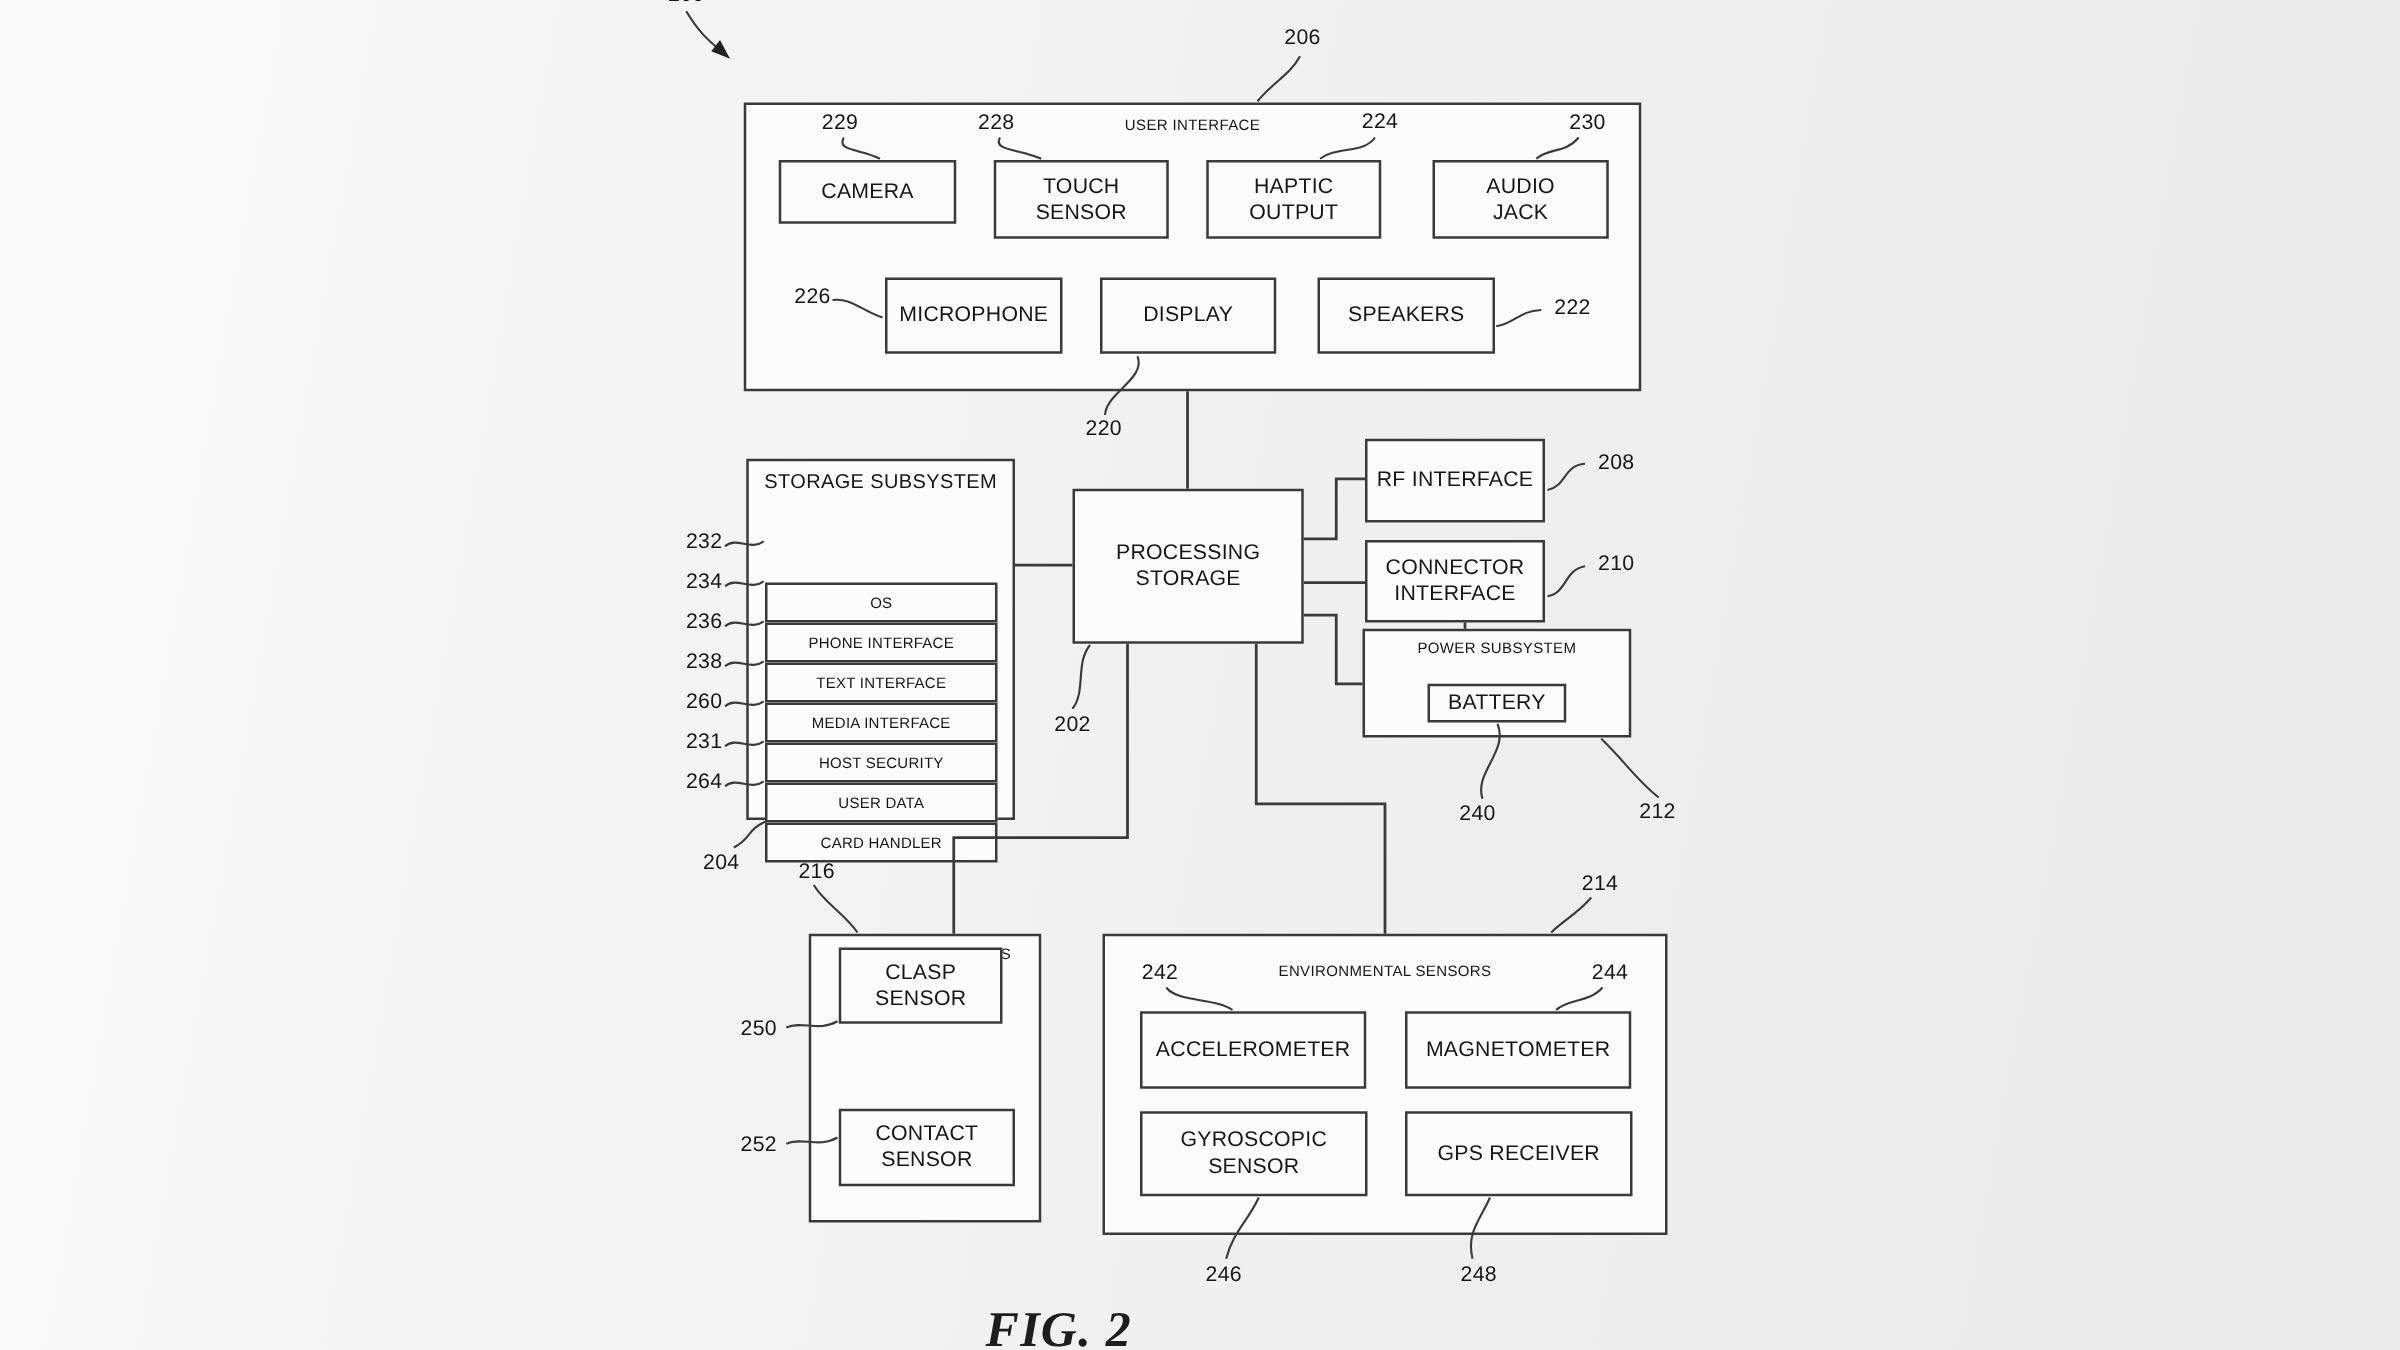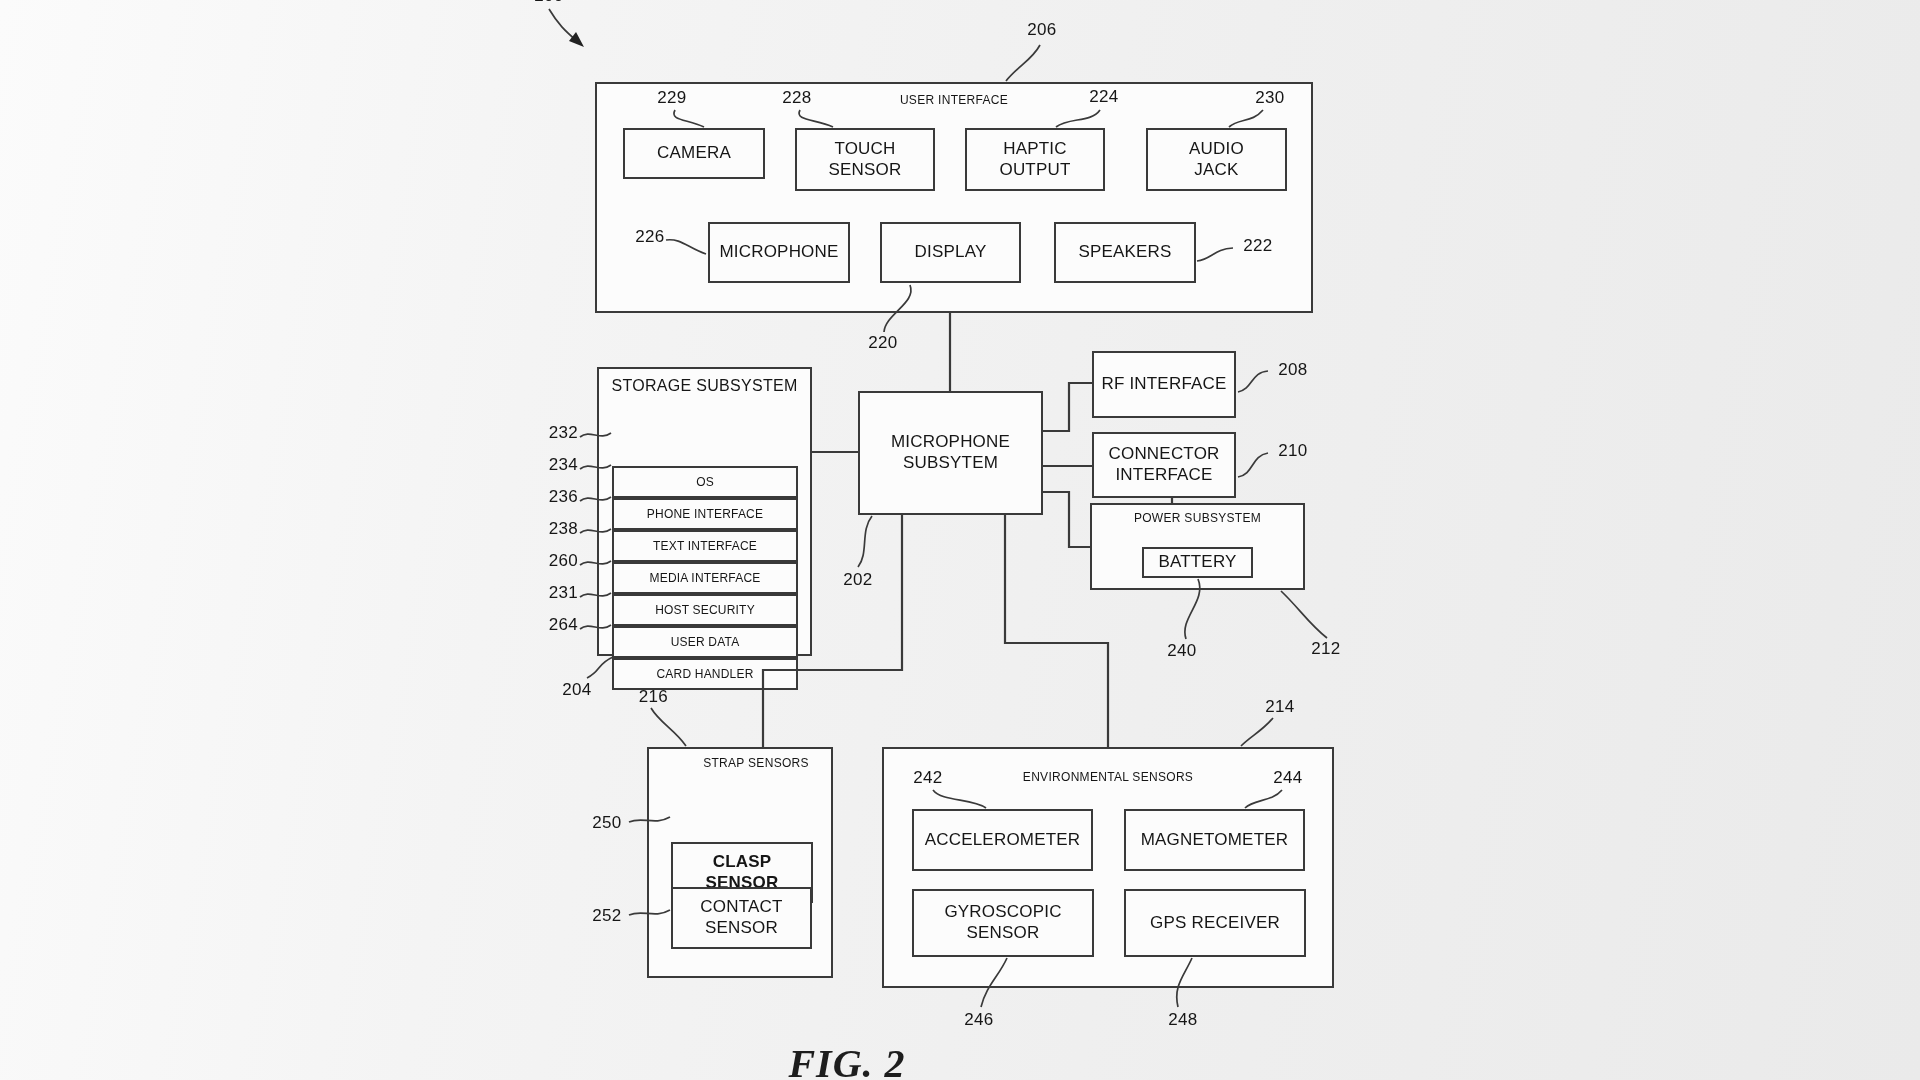--- a/index.html
+++ b/index.html
@@ -54,31 +54,31 @@
     <div class="box outer" style="left:597px;top:367px;width:215px;height:289px;"></div>
     <div class="ttl" style="left:597px;top:377px;width:215px;font-size:16px;">STORAGE SUBSYSTEM</div>
     <div class="box row" style="left:612px;top:418px;width:186px;height:32px;">OS</div>
     <div class="box row" style="left:612px;top:450px;width:186px;height:32px;">PHONE INTERFACE</div>
     <div class="box row" style="left:612px;top:482px;width:186px;height:32px;">TEXT INTERFACE</div>
     <div class="box row" style="left:612px;top:514px;width:186px;height:32px;">MEDIA INTERFACE</div>
     <div class="box row" style="left:612px;top:546px;width:186px;height:32px;">HOST SECURITY</div>
     <div class="box row" style="left:612px;top:578px;width:186px;height:32px;">USER DATA</div>
     <div class="box row" style="left:612px;top:610px;width:186px;height:32px;">CARD HANDLER</div>
 
-    <div class="box" style="left:858px;top:391px;width:185px;height:124px;padding:0 34px;">MICROPHONE SUBSYTEM</div>
+    <div class="box" style="left:858px;top:391px;width:185px;height:124px;padding:0 34px;">PROCESSING STORAGE</div>
 
     <div class="box" style="left:1092px;top:351px;width:144px;height:67px;">RF INTERFACE</div>
     <div class="box" style="left:1092px;top:432px;width:144px;height:66px;padding:0 18px;">CONNECTOR INTERFACE</div>
     <div class="box outer" style="left:1090px;top:503px;width:215px;height:87px;"></div>
     <div class="ttl" style="left:1090px;top:511px;width:215px;">POWER SUBSYSTEM</div>
     <div class="box" style="left:1142px;top:547px;width:111px;height:31px;">BATTERY</div>
 
     <div class="box outer" style="left:647px;top:747px;width:186px;height:231px;"></div>
     <div class="ttl" style="left:647px;top:728px;width:218px;margin-top:28px;">STRAP SENSORS</div>
-    <div class="box" style="left:671px;top:842px;width:142px;height:61px;padding:0 28px;font-weight:bold;">CLASP SENSOR</div>
+    <div class="box" style="left:671px;top:758px;width:131px;height:61px;padding:0 28px;">CLASP SENSOR</div>
     <div class="box" style="left:671px;top:887px;width:141px;height:62px;padding:0 24px;">CONTACT SENSOR</div>
 
     <div class="box outer" style="left:882px;top:747px;width:452px;height:241px;"></div>
     <div class="ttl" style="left:882px;top:770px;width:452px;">ENVIRONMENTAL SENSORS</div>
     <div class="box" style="left:912px;top:809px;width:181px;height:62px;">ACCELEROMETER</div>
     <div class="box" style="left:1124px;top:809px;width:181px;height:62px;">MAGNETOMETER</div>
     <div class="box" style="left:912px;top:889px;width:182px;height:68px;padding:0 30px;">GYROSCOPIC SENSOR</div>
     <div class="box" style="left:1124px;top:889px;width:182px;height:68px;">GPS RECEIVER</div>
   </div>
 

